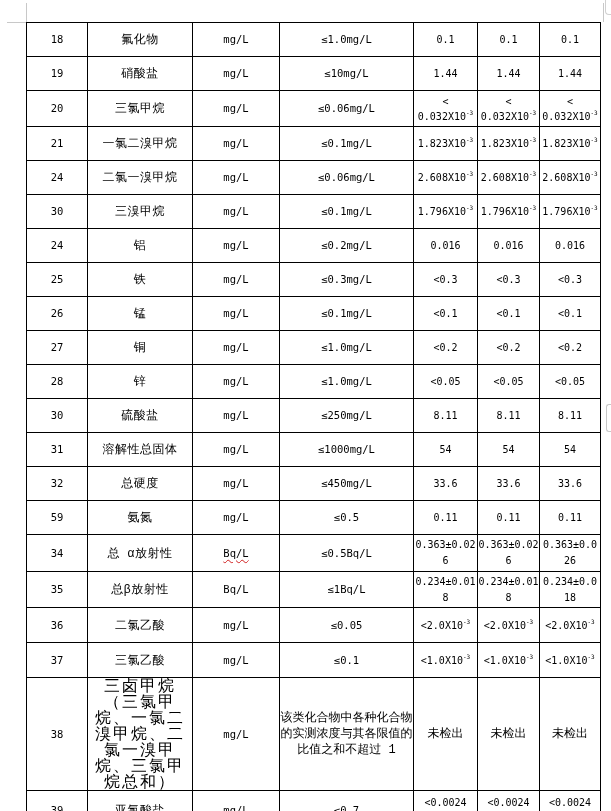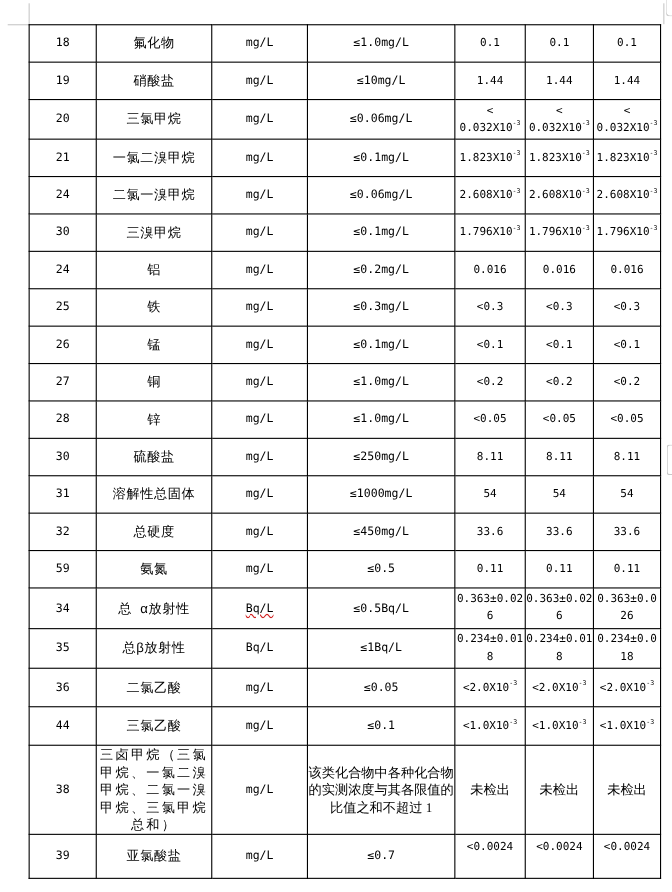--- a/index.html
+++ b/index.html
@@ -28,23 +28,23 @@
     vertical-align: middle;
     line-height: 15px;
     overflow: hidden;
   }
   td.name {
     text-align: center;
     font-family: Liberation Sans, sans-serif;
     font-size: 12px;
     letter-spacing: 0.5px;
   }
-  td.name.multi { line-height: 16px; font-size: 12px; letter-spacing: 2px; }
+  td.name.multi { line-height: 16px; font-size: 16px; letter-spacing: 2px; }
   td.limit.cjk, td.val.cjk {
-    font-family: Liberation Serif, serif;
+    font-family: Liberation Mono, monospace;
     font-size: 12px;
     line-height: 16px;
   }
   td.val { font-size: 10px; white-space: nowrap; }
   td.val.wrap { white-space: normal; word-break: break-all; line-height: 16px; }
   td.val.top { vertical-align: top; padding-top: 4px; }
   td.num { font-size: 10.5px; margin-top: 18px; }
   sup { font-size: 6px; vertical-align: 5px; line-height: 0; }
   .squiggle { text-decoration: underline wavy #d02020; text-decoration-thickness: 1px; text-underline-offset: 2px; }
 </style>
@@ -244,21 +244,21 @@
       <td class="num">36</td>
       <td class="name">二氯乙酸</td>
       <td>mg/L</td>
       <td>≤0.05</td>
       <td class="val"><span>&lt;2.0X10</span><sup>-3</sup></td>
       <td class="val"><span>&lt;2.0X10</span><sup>-3</sup></td>
       <td class="val"><span>&lt;2.0X10</span><sup>-3</sup></td>
     </tr>
 
     <tr style="height:35px">
-      <td class="num">44</td>
+      <td class="num">37</td>
       <td class="name">三氯乙酸</td>
       <td>mg/L</td>
       <td>≤0.1</td>
       <td class="val"><span>&lt;1.0X10</span><sup>-3</sup></td>
       <td class="val"><span>&lt;1.0X10</span><sup>-3</sup></td>
       <td class="val"><span>&lt;1.0X10</span><sup>-3</sup></td>
     </tr>
 
     <tr style="height:68px">
       <td class="num">38</td>

